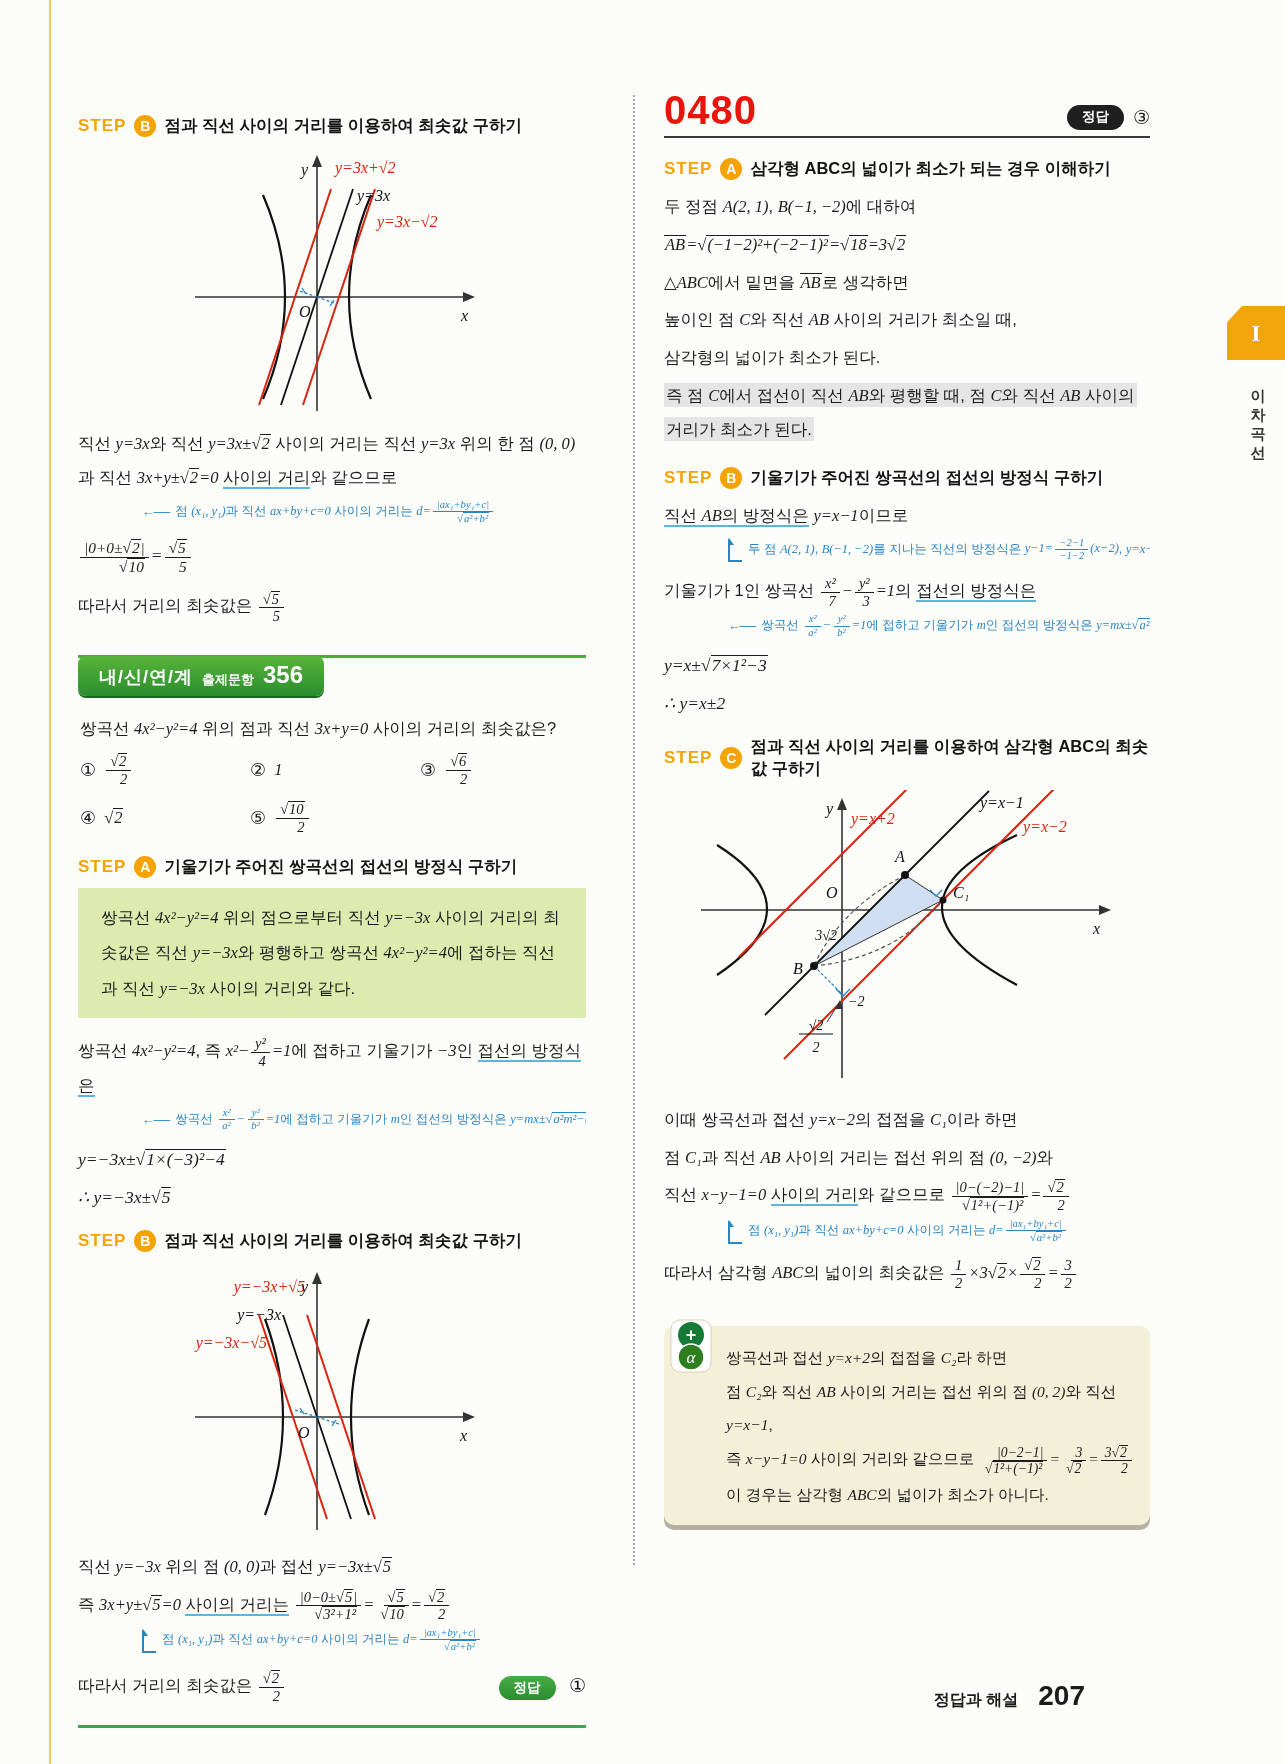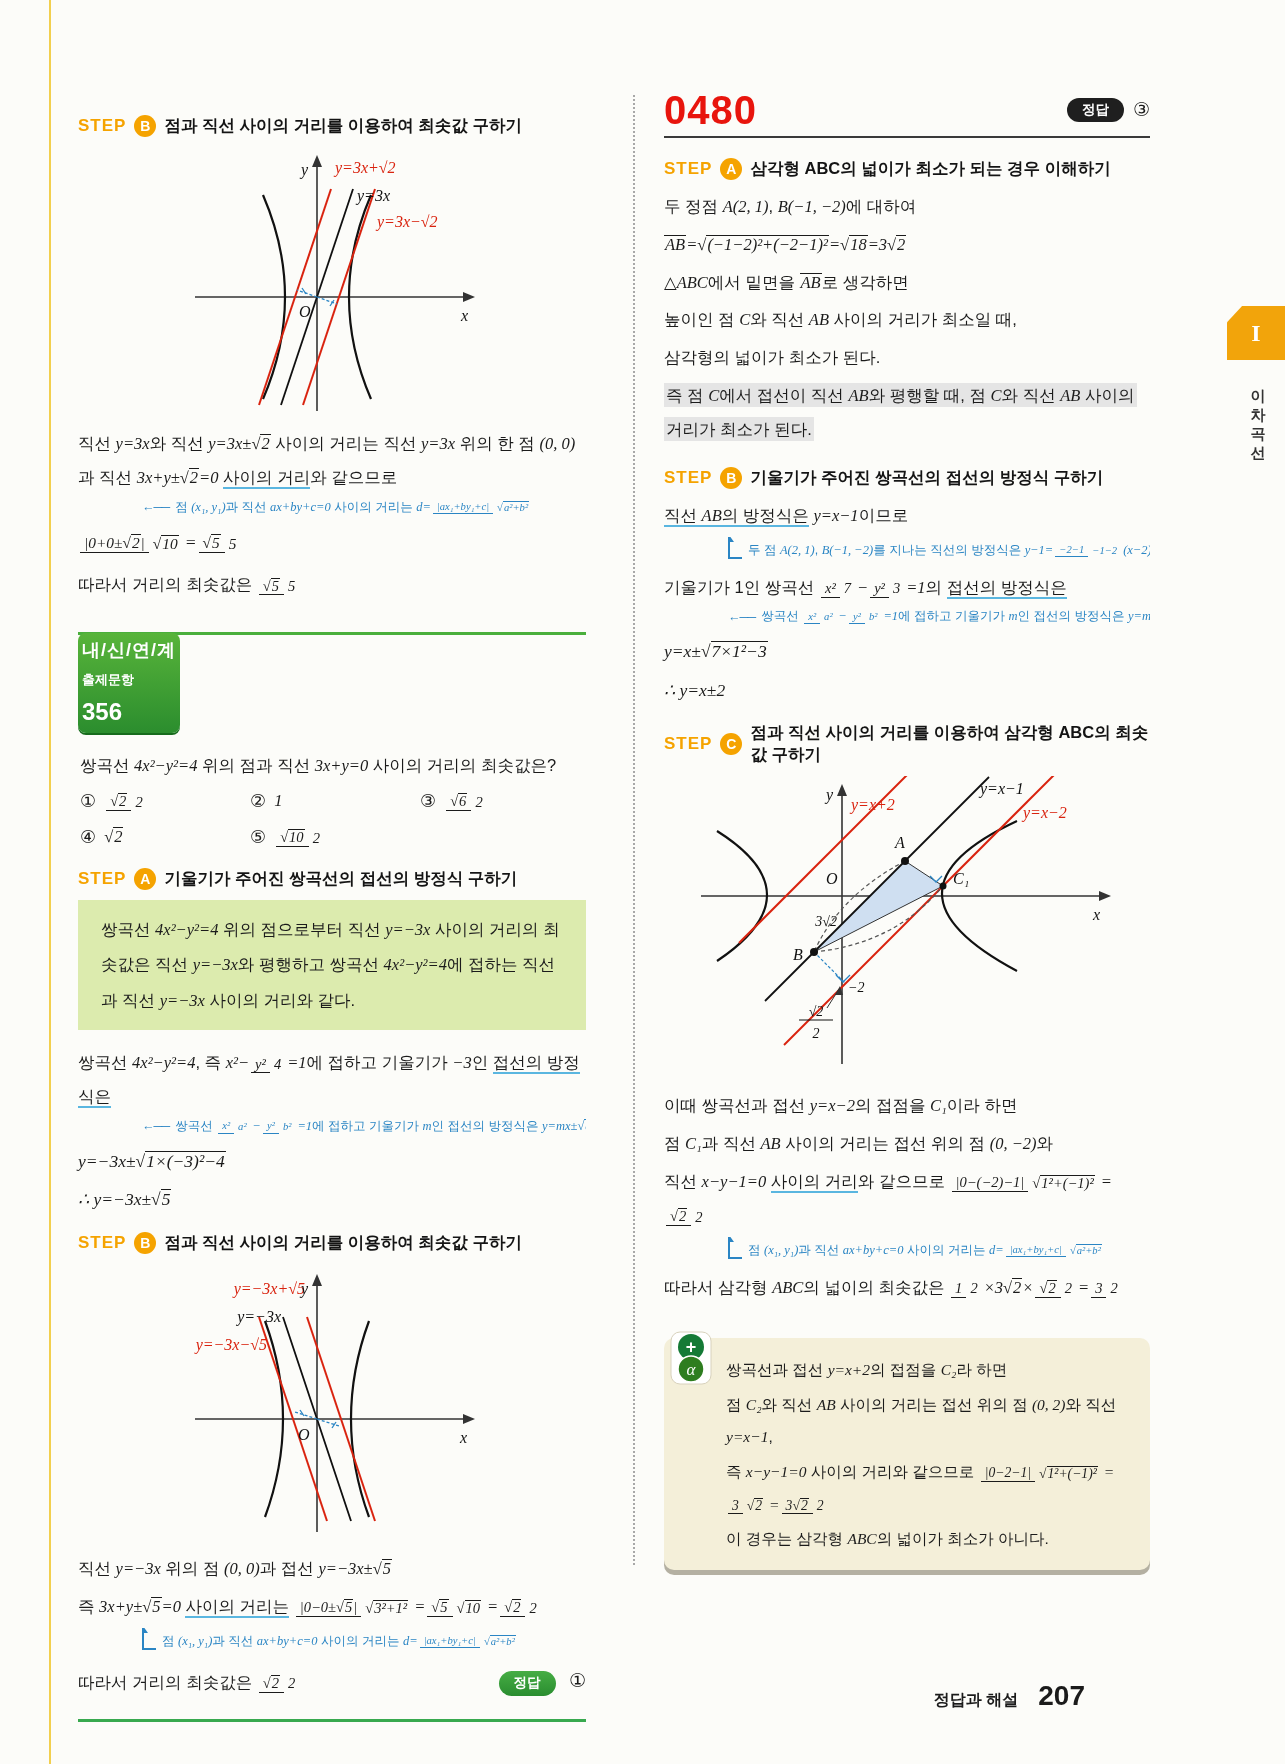--- a/index.html
+++ b/index.html
@@ -16,58 +16,58 @@
   .step-word{color:#f5a300;font-size:17px;font-weight:800;letter-spacing:1px;}
   .step-badge{width:22px;height:22px;border-radius:50%;background:#f5a300;color:#fff;
       display:flex;align-items:center;justify-content:center;font-size:14px;font-weight:800;flex:0 0 auto;}
   .step-title{font-size:16.5px;font-weight:700;color:#141414;}
 
   p.para{font-size:16.5px;line-height:2.05;margin:4px 0;}
   .formula{font-size:17.5px;margin:14px 0;line-height:1.4;}
   .math{font-family:"Liberation Serif","DejaVu Serif",serif;font-style:italic;}
   .bu{border-bottom:2.5px solid #5ab6e0;padding-bottom:1px;}
   .ol{display:inline-block;border-top:1.5px solid currentColor;line-height:1.05;padding:0 1px;}
-  .frac{display:inline-flex;flex-direction:row;align-items:center;vertical-align:middle;
+  .frac{display:inline-flex;flex-direction:column;align-items:flex-end;vertical-align:middle;
         line-height:1.15;font-size:0.88em;margin:0 2px;text-align:center;}
   .fnum{padding:0 4px;border-bottom:1.4px solid currentColor;}
   .fden{padding:0 4px;}
 
   .note{color:#2a85c4;font-size:12.5px;margin:0 0 12px 64px;white-space:nowrap;overflow:hidden;
         display:flex;align-items:center;gap:6px;}
   .note .frac{font-size:0.85em;}
   .arrow-l::before{content:"←──";letter-spacing:-1px;}
   .note--elbow{align-items:flex-end;}
   .elbow{display:inline-block;width:12px;height:20px;border-left:2px solid #2a85c4;
          border-bottom:2px solid #2a85c4;position:relative;flex:0 0 auto;}
   .elbow::before{content:"";position:absolute;top:-7px;left:-6px;border:5px solid transparent;
          border-bottom:7px solid #2a85c4;}
 
   .hlbox{background:#dcebae;padding:12px 23px;line-height:2.15;font-size:16.5px;margin:10px 0 16px;}
   .hlin{background:#e5e5e5;padding:3px 2px;box-decoration-break:clone;-webkit-box-decoration-break:clone;}
 
   .naesin{border-top:3px solid #4aaf3c;border-bottom:3px solid #38a94f;margin-top:30px;padding:0 0 16px;}
-  .nbadge{display:inline-flex;align-items:flex-start;gap:9px;background:linear-gradient(180deg,#58b43a,#2b8d2e);
-      color:#fff;border-radius:0 0 10px 10px;border-radius:8px;padding:5px 4px 7px;margin-top:-2px;
-      box-shadow:0 2px 0 #176b1d;flex-direction:column;}
+  .nbadge{display:inline-flex;align-items:flex-end;gap:9px;background:linear-gradient(180deg,#58b43a,#2b8d2e);
+      color:#fff;border-radius:0 0 10px 10px;border-radius:8px;padding:5px 21px 7px;margin-top:-2px;
+      box-shadow:0 2px 0 #176b1d;}
   .nb-main{font-weight:800;font-size:18px;letter-spacing:1px;}
   .nb-sub{font-size:13px;font-weight:700;}
   .nb-num{font-size:24px;font-weight:800;}
   .question{font-size:16.5px;line-height:2;margin:16px 2px 6px;}
   .choices{display:grid;grid-template-columns:170px 170px 1fr;row-gap:14px;margin:8px 2px 6px;font-size:16.5px;}
   .choice{display:flex;align-items:center;gap:8px;}
   .cnum{font-size:18px;}
 
   .pill{display:inline-block;border-radius:13px;color:#fff;font-size:13.5px;font-weight:700;
         padding:3px 15px;line-height:1.4;}
   .pill.green{background:linear-gradient(180deg,#46ad44,#2a8d30);}
   .pill.dark{background:#1f1f1f;}
   .mark{font-size:19px;margin-left:9px;}
   .result-row{display:flex;align-items:center;justify-content:space-between;margin-top:10px;}
 
-  .prob-head{display:flex;justify-content:space-between;align-items:center;
+  .prob-head{display:flex;justify-content:space-between;align-items:flex-end;
       border-bottom:2.5px solid #3a3a3a;padding-bottom:6px;}
   .prob-num{color:#e8150d;font-size:40px;font-weight:900;letter-spacing:1px;line-height:1;}
   .answer-top{display:flex;align-items:center;}
 
   .plusbox{position:relative;background:#f4efd9;border-radius:10px;padding:14px 16px 12px 62px;
       margin-top:34px;box-shadow:0 5px 0 #b4b0a2;line-height:2.1;font-size:15.5px;}
   .plusbox p{margin:2px 0;}
   .plus-icon{position:absolute;left:6px;top:-8px;}
 
   .graphwrap{display:flex;justify-content:center;margin:4px 0 8px;}

